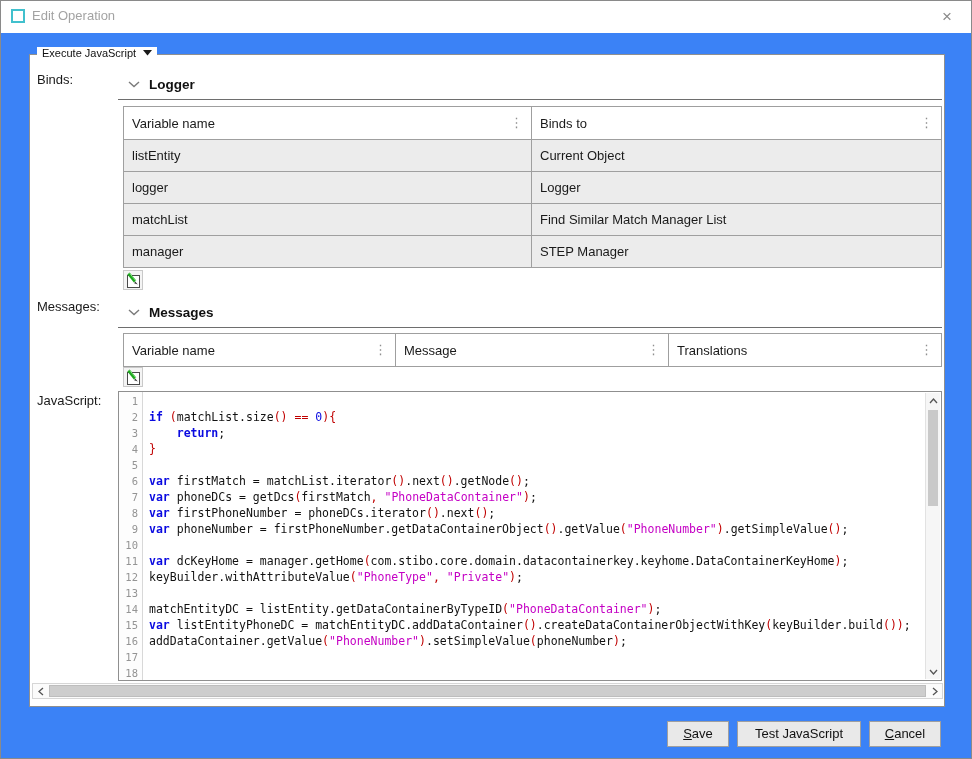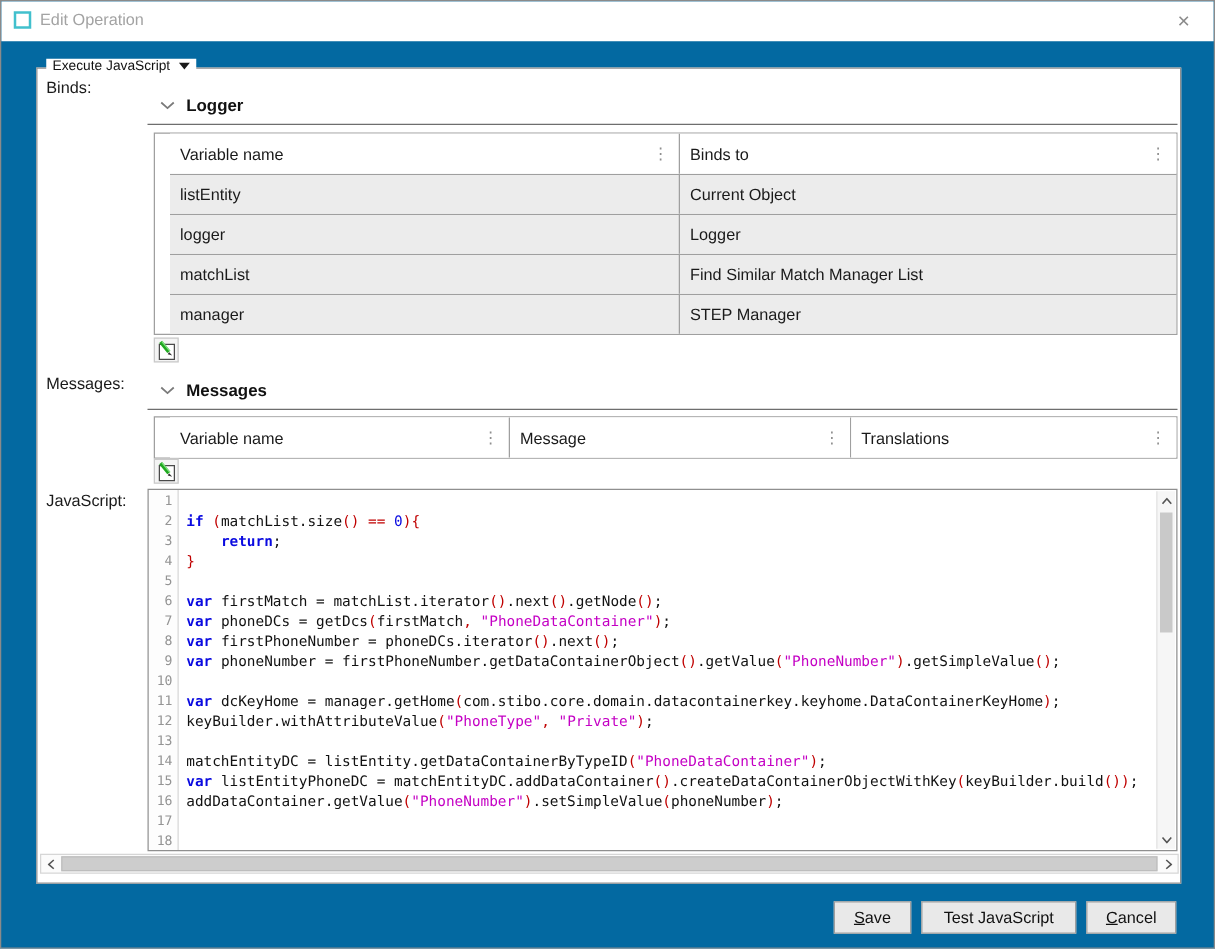--- a/index.html
+++ b/index.html
@@ -1,21 +1,21 @@
 <!DOCTYPE html>
 <html><head>
 <meta charset="utf-8">
 <style>
   * { margin:0; padding:0; box-sizing:border-box; }
   html,body { background:#f2f2f2; }
   body { font-family:"Liberation Sans", sans-serif; }
 
   .dialog {
     position:relative; width:972px; height:759px;
-    background:#0369a1; border:1px solid #8a8a8a;
+    background:#3b82f6; border:1px solid #8a8a8a;
     overflow:hidden;
   }
 
   
   .titlebar { position:absolute; left:0; top:0; width:100%; height:32px; background:#fff; }
   .title-icon { position:absolute; left:10px; top:8px; width:14px; height:14px;
     border:2px solid #41c0cd; background:#fff; }
   .title-text { position:absolute; left:31px; top:7px; font-size:13px; color:#a3a3a3; }
   .close-btn { position:absolute; right:12px; top:4px; width:24px; height:24px;
     font-size:17px; color:#8b8b8b; text-align:center; line-height:24px; cursor:default; }
@@ -32,21 +32,21 @@
   .content-col { position:absolute; left:88px; top:0; width:824px; height:100%; }
 
   
   .section-head { position:absolute; left:0; width:100%; border-bottom:1px solid #6e6e6e;
     padding:0 0 7px 10px; display:flex; align-items:center; gap:9px; }
   .section-title { font-size:13.5px; font-weight:bold; color:#111; }
   .chev { display:block; }
 
   
   .tbl { position:absolute; border:1px solid #9f9f9f; background:#fff; }
-  .trow { display:flex; border-top:1px solid #9f9f9f;margin-left:12px; }
+  .trow { display:flex; border-top:1px solid #9f9f9f; }
   .trow.head { border-top:none; background:#fff; }
   .cell { display:flex; align-items:center; padding:0 8px; font-size:13px; color:#1a1a1a;
     border-right:1px solid #9f9f9f; overflow:hidden; white-space:nowrap; }
   .cell.last { border-right:none; flex:1; }
   .head .cell { height:32px; justify-content:space-between; background:#fff; }
   .trow.body .cell { height:31px; background:#ececec; }
   .menu-dots { color:#8f8f8f; font-size:13px; line-height:10px; letter-spacing:0; }
 
   .binds-tbl .cell.c0 { width:408px; }
   .msg-tbl .cell.c0 { width:272px; }
@@ -110,21 +110,21 @@
   </div>
 
   <div class="groupbox">
     <div class="legend">
       <span>Execute JavaScript</span>
       <svg width="9" height="6" viewBox="0 0 9 6">
           <polygon points="0,0 9,0 4.5,5.5" fill="#1a1a1a"></polygon>
         </svg>
     </div>
 
-    <div class="gb-label" style="top:7px;">Binds:</div>
+    <div class="gb-label" style="top:17px;">Binds:</div>
     <div class="gb-label" style="top:244px;">Messages:</div>
     <div class="gb-label" style="top:338px;">JavaScript:</div>
 
     <div class="content-col">
 
       <div class="section-head" style="top:22px;">
         <svg class="chev" width="12" height="7" viewBox="0 0 12 7">
             <polyline points="1,1 6,5.5 11,1" fill="none" stroke="#7a7a7a" stroke-width="1.4"></polyline>
           </svg>
         <span class="section-title">Logger</span>

